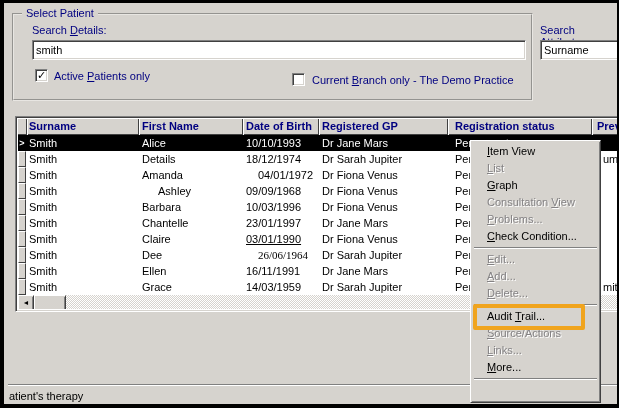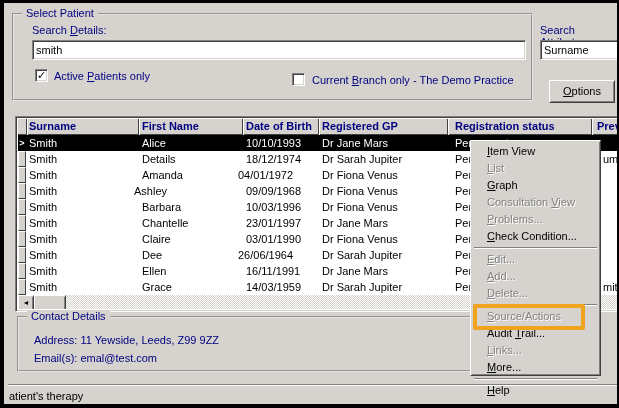--- a/index.html
+++ b/index.html
@@ -65,21 +65,21 @@
 
   
   .contact-line { position:absolute; white-space:nowrap; }
 
   
   #statusline { position:absolute; left:4px; top:381px; width:613px; height:2px;
      border-top:1px solid #808080; border-bottom:1px solid #fff; }
   #statusbar { position:absolute; left:5px; top:387px; white-space:nowrap; }
 
   
-  #ctx-menu { position:absolute; left:466px; top:137px; width:131px; height:236px;
+  #ctx-menu { position:absolute; left:466px; top:137px; width:131px; height:263px;
      background:#d6d3ce; z-index:50; padding:2px 1px;
      border:1px solid; border-color:#fff #404040 #404040 #fff;
      box-shadow: inset 1px 1px 0 #d6d3ce, inset -1px -1px 0 #808080; }
   .mi { height:17px; line-height:17px; padding-left:15px; white-space:nowrap; cursor:default; }
   .mi.disabled { color:#848284; text-shadow:1px 1px 0 #fff; }
   .mdiv { height:0; border-top:1px solid #808080; border-bottom:1px solid #fff; margin:2px 2px; }
   #audit-highlight { position:absolute; left:469px; top:301px; width:112px; height:26px;
      border:4px solid #f0a41e; border-radius:2px; z-index:60; pointer-events:none; }
 </style>
 </head>
@@ -97,21 +97,20 @@
 
   <span class="checkbox" style="left:31px; top:66px;"><span id="check1" style="display: inline;">✓</span></span>
   <span class="abs navy" style="left:50px; top:67px;">Active <u>P</u>atients only</span>
 
   <span class="checkbox" style="left:288px; top:70px;"></span>
   <span class="abs navy" style="left:308px; top:71px;">Current <u>B</u>ranch only - The Demo Practice</span>
 
   <span class="abs navy" style="left:536px; top:21px;">Search <u>A</u>ttribute:</span>
   <div id="attr-combo" class="sunken">Surname</div>
 
-  <div id="options-btn" class="raised"><u>O</u>ptions</div>
 
   <div id="ptable" class="sunken">
     <div class="inner">
       <div class="thead">
           <span class="hcell" style="left: 11px;">Surname</span>
           <span class="hcell" style="left: 124px;">First Name</span>
           <span class="hcell" style="left: 228px;">Date of Birth</span>
           <span class="hcell" style="left: 304px;">Registered GP</span>
           <span class="hcell" style="left: 437px;">Registration status</span>
           <span class="hcell" style="left: 579px;">Prev</span>
@@ -138,29 +137,29 @@
             <span class="tcell" style="left: 124px;">Details</span>
             <span class="tcell" style="left: 228px;">18/12/1974</span>
             <span class="tcell" style="left: 304px;">Dr Sarah Jupiter</span>
             <span class="tcell" style="left: 437px;">Permanent</span>
             <span class="tcell" style="left: 585px;">umm</span>
           </div>
           <div class="trow" style="top: 48px;">
             <span class="rowsel"></span>
             <span class="tcell" style="left: 11px;">Smith</span>
             <span class="tcell" style="left: 124px;">Amanda</span>
-            <span class="tcell" style="left: 220px;">04/01/1972</span>
+            <span class="tcell" style="left: 240px;">04/01/1972</span>
             <span class="tcell" style="left: 304px;">Dr Fiona Venus</span>
             <span class="tcell" style="left: 437px;">Permanent</span>
             <span class="tcell" style="left: 585px;"></span>
           </div>
           <div class="trow" style="top: 64px;">
             <span class="rowsel"></span>
             <span class="tcell" style="left: 11px;">Smith</span>
-            <span class="tcell" style="left: 116px;">Ashley</span>
+            <span class="tcell" style="left: 140px;">Ashley</span>
             <span class="tcell" style="left: 228px;">09/09/1968</span>
             <span class="tcell" style="left: 304px;">Dr Fiona Venus</span>
             <span class="tcell" style="left: 437px;">Permanent</span>
             <span class="tcell" style="left: 585px;"></span>
           </div>
           <div class="trow" style="top: 80px;">
             <span class="rowsel"></span>
             <span class="tcell" style="left: 11px;">Smith</span>
             <span class="tcell" style="left: 124px;">Barbara</span>
             <span class="tcell" style="left: 228px;">10/03/1996</span>
@@ -174,30 +173,30 @@
             <span class="tcell" style="left: 124px;">Chantelle</span>
             <span class="tcell" style="left: 228px;">23/01/1997</span>
             <span class="tcell" style="left: 304px;">Dr Jane Mars</span>
             <span class="tcell" style="left: 437px;">Permanent</span>
             <span class="tcell" style="left: 585px;"></span>
           </div>
           <div class="trow" style="top: 112px;">
             <span class="rowsel"></span>
             <span class="tcell" style="left: 11px;">Smith</span>
             <span class="tcell" style="left: 124px;">Claire</span>
-            <span class="tcell" style="left: 228px;">03/01/1990</span>
+            <span class="tcell" style="left: 228px; text-decoration: underline;">03/01/1990</span>
             <span class="tcell" style="left: 304px;">Dr Fiona Venus</span>
             <span class="tcell" style="left: 437px;">Permanent</span>
             <span class="tcell" style="left: 585px;"></span>
           </div>
           <div class="trow" style="top: 128px;">
             <span class="rowsel"></span>
             <span class="tcell" style="left: 11px;">Smith</span>
             <span class="tcell" style="left: 124px;">Dee</span>
-            <span class="tcell" style="left: 220px;">26/06/1964</span>
+            <span class="tcell" style="left: 240px; font-family: Liberation Serif, serif;">26/06/1964</span>
             <span class="tcell" style="left: 304px;">Dr Sarah Jupiter</span>
             <span class="tcell" style="left: 437px;">Permanent</span>
             <span class="tcell" style="left: 585px;"></span>
           </div>
           <div class="trow" style="top: 144px;">
             <span class="rowsel"></span>
             <span class="tcell" style="left: 11px;">Smith</span>
             <span class="tcell" style="left: 124px;">Ellen</span>
             <span class="tcell" style="left: 228px;">16/11/1991</span>
             <span class="tcell" style="left: 304px;">Dr Jane Mars</span>
@@ -214,45 +213,39 @@
             <span class="tcell" style="left: 585px;">mith</span>
           </div>
         </div>
       <div class="hscroll">
         <span class="sb-btn raised"><span>◄</span></span>
         <span class="sb-thumb raised"></span>
       </div>
     </div>
   </div>
 
-  <div class="groupbox" style="left:13px; top:313px; width:567px; height:56px;">
-    <span class="grouplabel navy">Contact Details</span>
-    <span class="contact-line navy" style="left:15px; top:16px;">Address: 11 Yewside, Leeds, Z99 9ZZ</span>
-    <span class="contact-line navy" style="left:15px; top:34px;">Email(s): emal@test.com</span>
-  </div>
 
   <div id="statusline"></div>
   <div id="statusbar">atient's therapy</div>
 
   <div id="ctx-menu">
       <div class="mi"><u>I</u>tem View</div>
       <div class="mi disabled"><u>L</u>ist</div>
       <div class="mi"><u>G</u>raph</div>
       <div class="mi disabled">Consultation <u>V</u>iew</div>
       <div class="mi disabled"><u>P</u>roblems...</div>
       <div class="mi"><u>C</u>heck Condition...</div>
       <div class="mdiv"></div>
       <div class="mi disabled"><u>E</u>dit...</div>
       <div class="mi disabled"><u>A</u>dd...</div>
       <div class="mi disabled"><u>D</u>elete...</div>
       <div class="mdiv"></div>
+      <div class="mi">Audit <u>T</u>rail...</div>
       <div class="mi disabled"><u>S</u>ource/Actions</div>
-      <div class="mi">Audit <u>T</u>rail...</div>
       <div class="mi disabled"><u>L</u>inks...</div>
       <div class="mi"><u>M</u>ore...</div>
       <div class="mdiv"></div>
-      <div class="mi"><u>H</u>elp</div>
     </div>
   <div id="audit-highlight"></div>
 
 </div>
 
 <div class="frame"></div>
 
 </body></html>

